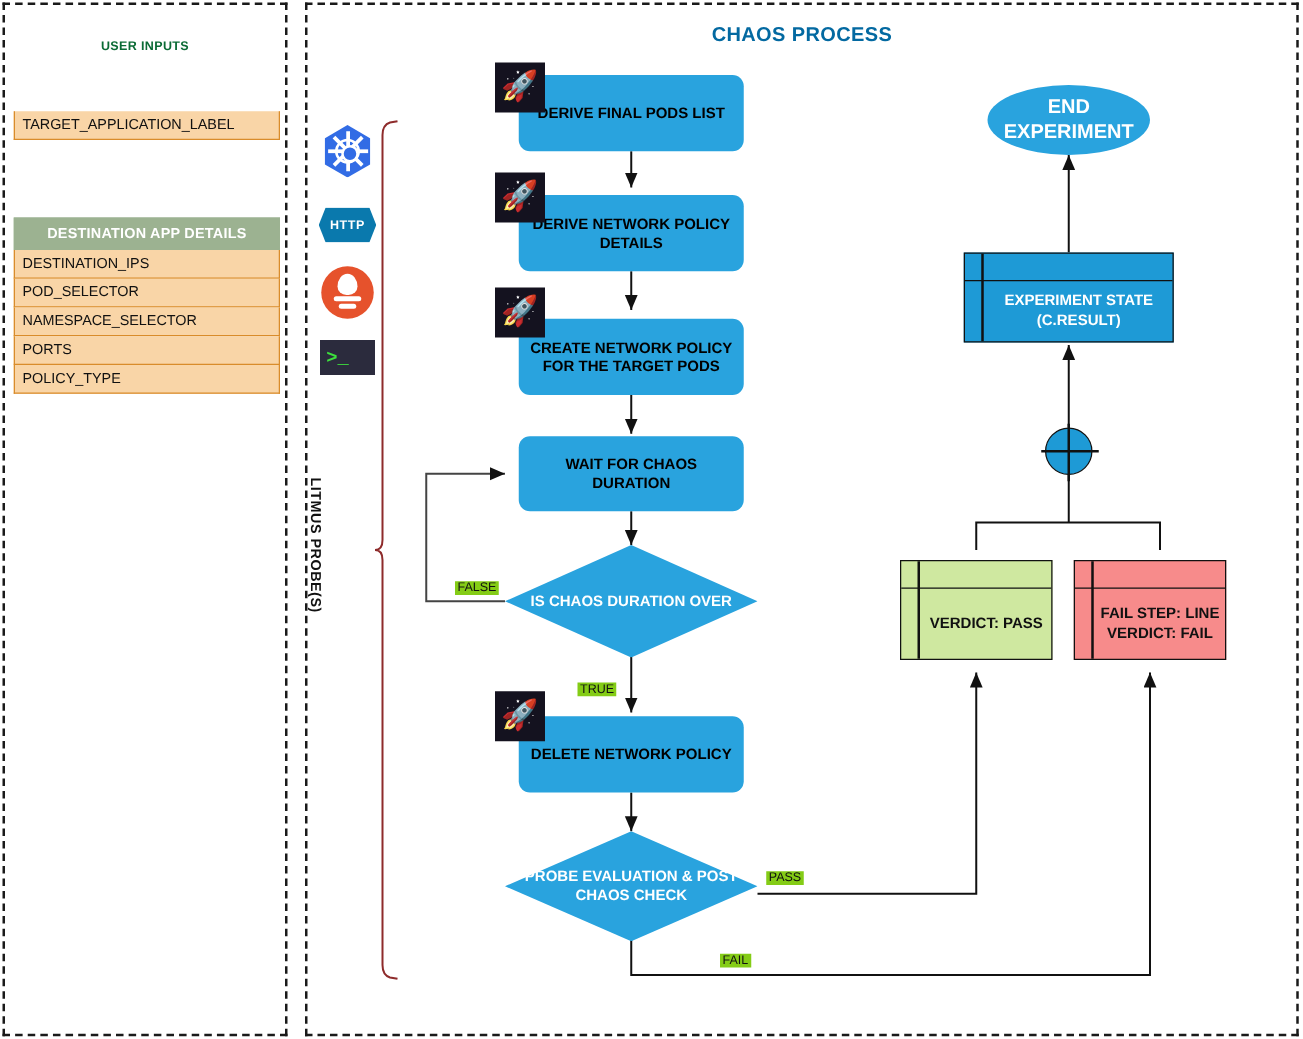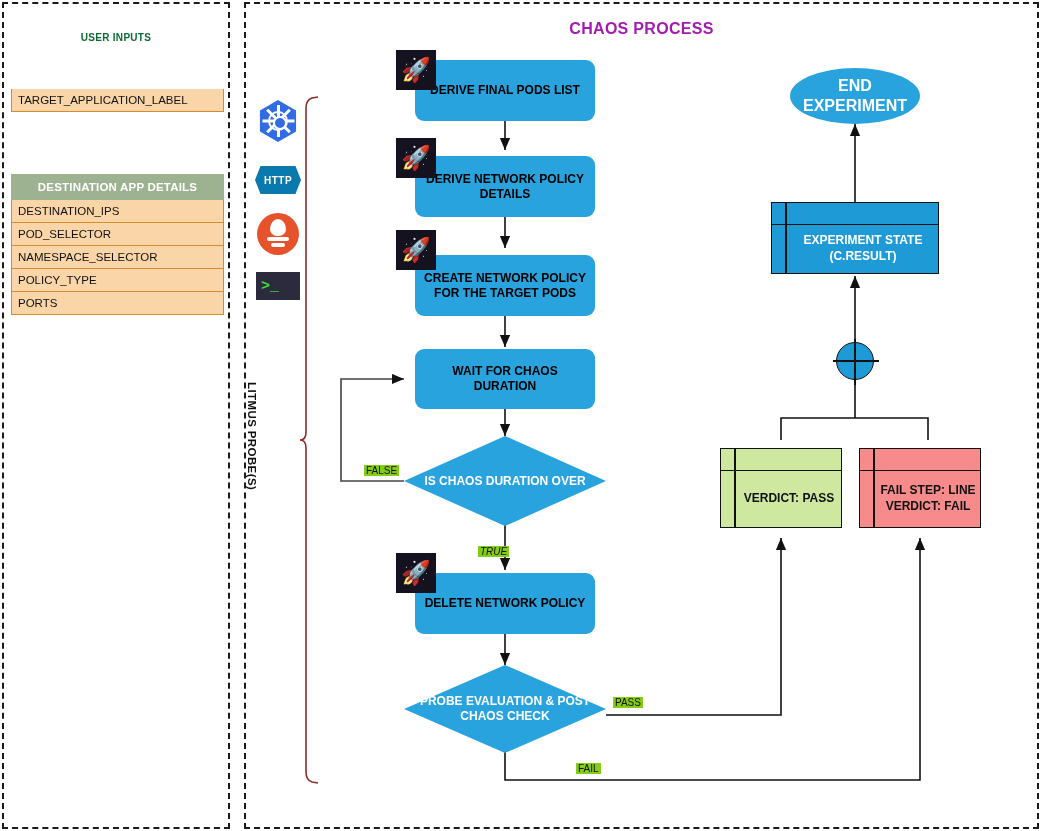--- a/index.html
+++ b/index.html
@@ -54,21 +54,21 @@
   .term{width:44px;height:28px;background:#2b2b3d;color:#3de03d;font-size:15px;
        font-weight:bold;display:flex;align-items:center;padding-left:5px;box-sizing:border-box;
        font-family:"Liberation Mono",monospace;}
 
   .vlabel{position:absolute;left:258px;top:382px;width:120px;
      transform:rotate(90deg);transform-origin:0 0;
      font-size:11.5px;font-weight:bold;color:#111;letter-spacing:.4px;white-space:nowrap;}
 
   
   .chaos-title{position:absolute;left:244px;top:20px;width:795px;text-align:center;
-     color:#a21caf;font-size:16px;font-weight:bold;letter-spacing:.3px;}
+     color:#0369a1;font-size:16px;font-weight:bold;letter-spacing:.3px;}
 
   .node{position:absolute;box-sizing:border-box;display:flex;align-items:center;
      justify-content:center;text-align:center;color:#000000;font-weight:bold;
      font-size:12px;line-height:1.25;background:#29a3de;}
   .rbox{border-radius:9px;padding:4px 8px;}
 
   .rocket{position:absolute;width:40px;height:40px;background:#14121f;
      display:flex;align-items:center;justify-content:center;font-size:24px;line-height:1;z-index:5;}
 
   .diamond{position:absolute;}
@@ -106,22 +106,22 @@
 
   <div class="tbl" id="tbl-app">
     <div class="row">TARGET_APPLICATION_LABEL</div>
   </div>
 
   <div class="tbl" id="tbl-dest">
     <div class="hdr">DESTINATION APP DETAILS</div>
     <div class="row">DESTINATION_IPS</div>
     <div class="row">POD_SELECTOR</div>
     <div class="row">NAMESPACE_SELECTOR</div>
+    <div class="row">PORTS</div>
     <div class="row">POLICY_TYPE</div>
-    <div class="row">PORTS</div>
   </div>
 </div>
 
 <div class="panel" id="right-panel"></div>
 <div class="chaos-title">CHAOS PROCESS</div>
 
 <div class="rail-icon" id="ico-k8s">
   <div class="k8s">
       <div class="spoke s1"></div>
       <div class="spoke s2"></div>
@@ -221,15 +221,15 @@
 
 <div class="note" style="left:771px;top:202px;width:168px;height:72px;background:#1e9ad6;">
   <div class="bar"></div>
   <div class="lbar"></div>
   <div class="ntxt" style="color:#fff;">EXPERIMENT STATE (C.RESULT)</div>
 </div>
 
 <div class="ellipse" style="left:790px;top:68px;width:130px;height:56px;">END EXPERIMENT</div>
 
 <div class="elabel" style="left:364px;top:465px;">FALSE</div>
-<div class="elabel" style="left:478px;top:546px;font-style:italic;">TRUE</div>
+<div class="elabel" style="left:462px;top:546px;">TRUE</div>
 <div class="elabel" style="left:613px;top:697px;text-align:center;">PASS</div>
 <div class="elabel" style="left:576px;top:763px;">FAIL</div>
 
 </body></html>

